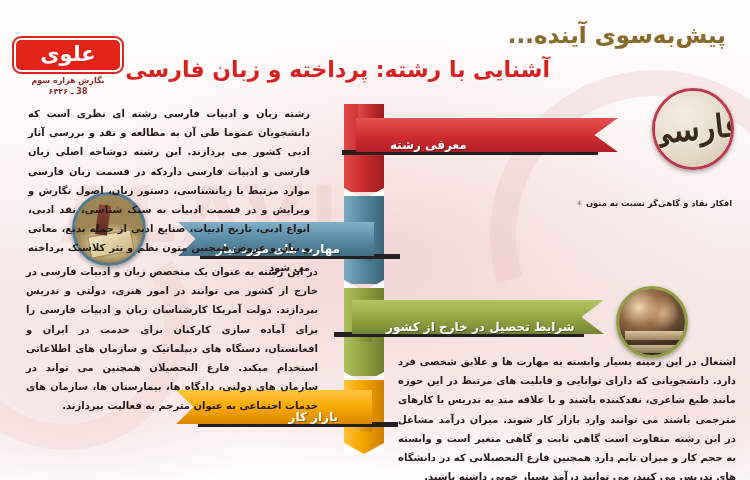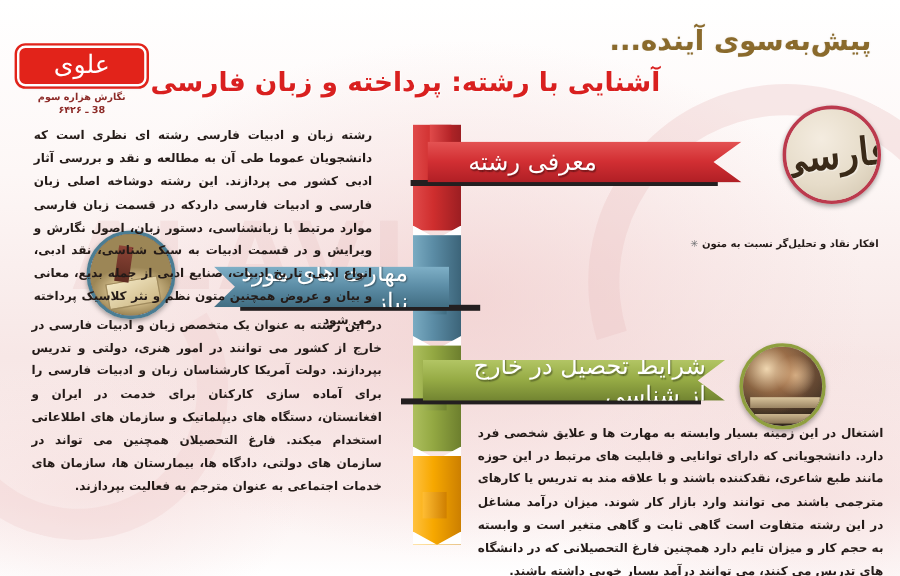--- a/index.html
+++ b/index.html
@@ -38,21 +38,21 @@
   }
 
   
   #logo { position: absolute; left: 14px; top: 38px; width: 108px; text-align: center; }
   .logo-box {
     background: #e2231a;
     border: 2px solid #ffffff;
     outline: 2px solid #e2231a;
     border-radius: 7px;
     color: #ffffff;
-    font-size: 21px; font-weight: normal;
+    font-size: 21px; font-weight: bold;
     letter-spacing: 3px;
     padding: 3px 8px 5px 8px;
     line-height: 1.05;
     box-shadow: 0 1px 2px rgba(0,0,0,0.25);
   }
   .logo-sub { color: #8d2a27; font-size: 8px; font-weight: bold; margin-top: 4px; letter-spacing: .3px; }
   .logo-phone { color: #8d2a27; font-size: 8px; font-weight: bold; margin-top: 2px; letter-spacing: 1px; }
 
   
   #title-main {
@@ -78,22 +78,22 @@
   .spine-notch {
     position: absolute; left: 0; width: 40px; height: 11px;
     background: #ffffff;
     clip-path: polygon(0 0, 50% 100%, 100% 0, 100% 100%, 50% 100%, 0 100%);
   }
 
   
   .banner { position: absolute; height: 34px; }
   .banner .ribbon {
     position: absolute; inset: 0;
-    display: flex; align-items: center;
-    color: #ffffff; font-weight: normal; font-size: 20px;
+    display: flex; align-items: flex-end;
+    color: #ffffff; font-weight: bold; font-size: 12px;
     text-shadow: 1px 1px 1px rgba(0,0,0,0.35);
     padding: 0 16px;
     box-shadow: 0 1px 2px rgba(0,0,0,0.2);
   }
   .banner .shadowbar {
     position: absolute; height: 5px; background: #231f20;
   }
 
   
   .banner.dir-left .ribbon { clip-path: polygon(0 0, 100% 0, 100% 100%, 0 100%, 9% 50%); justify-content: flex-start; padding-right: 34px; }
@@ -182,24 +182,30 @@
   <div class="banner dir-left" style="left:178px;top:222px;width:196px;">
     <div class="shadowbar" style="left:22px;top:32px;width:200px;background:#231f20;"></div>
     <div class="ribbon" style="background:linear-gradient(180deg,#7fb0c7 0%,#5d8ea7 48%,#416d82 100%);">
       <span>مهارت های مورد نیاز</span>
     </div>
   </div>
 
   <div class="banner dir-right" style="left:352px;top:300px;width:252px;">
     <div class="shadowbar" style="left:-18px;top:32px;width:250px;background:#231f20;"></div>
     <div class="ribbon" style="background:linear-gradient(180deg,#b2c564 0%,#96ab45 48%,#728431 100%);">
-      <span>شرایط تحصیل در خارج از شناسی</span>
-    </div>
-  </div>
-
+      <span>شرایط تحصیل در خارج از کشور</span>
+    </div>
+  </div>
+
+  <div class="banner dir-left" style="left:176px;top:390px;width:196px;">
+    <div class="shadowbar" style="left:22px;top:32px;width:200px;background:#231f20;"></div>
+    <div class="ribbon" style="background:linear-gradient(180deg,#ffc541 0%,#f9ab06 48%,#d98600 100%);">
+      <span>بازار کار</span>
+    </div>
+  </div>
 
   <div class="photo" style="right:16px;top:88px;width:82px;height:82px;border-color:#bb3a4d;">
     <div class="inner" style="background:radial-gradient(circle at 38% 32%, #f4ece0 0%, #e6dcc9 55%, #cfc2ab 100%);display:flex;align-items:center;justify-content:center;">
       <span style="font-size:32px;font-weight:bold;color:#3a2a18;text-shadow:1px 1px 1px rgba(255,255,255,0.5);transform:rotate(-6deg);font-family:'DejaVu Serif',serif;">فارسی</span>
     </div>
   </div>
 
   <div class="photo" style="left:72px;top:192px;width:74px;height:74px;border-color:#4b7d93;">
     <div class="inner" style="background:
             radial-gradient(ellipse 34px 20px at 52% 70%, #e8dcb4 0%, #c9b382 60%, #9c8656 100%),
@@ -216,21 +222,21 @@
             linear-gradient(165deg,#5e4a33 0%,#4a3a28 45%,#2c2219 100%);">
       <div style="position:absolute;left:6px;top:42px;width:58px;height:9px;background:linear-gradient(180deg,#d9c49c,#9a8463);"></div>
       <div style="position:absolute;left:10px;top:56px;width:50px;height:8px;background:linear-gradient(180deg,#cbb68f,#8b7656);"></div>
     </div>
   </div>
 
   <div class="para" style="left:28px;top:104px;width:282px;">رشته زبان و ادبیات فارسی رشته ای نظری است که دانشجویان عموما طی آن به مطالعه و نقد و بررسی آثار ادبی کشور می پردازند. این رشته دوشاخه اصلی زبان فارسی و ادبیات فارسی داردکه در قسمت زبان فارسی موارد مرتبط با زبانشناسی، دستور زبان، اصول نگارش و ویرایش و در قسمت ادبیات به سبک شناسی، نقد ادبی، انواع ادبی، تاریخ ادبیات، صنایع ادبی از جمله بدیع، معانی و بیان و عروض همچنین متون نظم و نثر کلاسیک پرداخته می شود</div>
 
   <ul class="bullets" style="right:18px;top:194px;width:340px;">
     <li>
-      <span class="bl">افکار نقاد و تحلیل‌گر نسبت به متون</span>
+      <span class="bl">افکار نقاد و گاهی‌گر نسبت به متون</span>
       <span class="bullet">✳</span>
     </li>
   </ul>
 
   <div class="para" style="left:26px;top:262px;width:292px;">در این رشته به عنوان یک متخصص زبان و ادبیات فارسی در خارج از کشور می توانند در امور هنری، دولتی و تدریس بپردازند. دولت آمریکا کارشناسان زبان و ادبیات فارسی را برای آماده سازی کارکنان برای خدمت در ایران و افغانستان، دستگاه های دیپلماتیک و سازمان های اطلاعاتی استخدام میکند. فارغ التحصیلان همچنین می تواند در سازمان های دولتی، دادگاه ها، بیمارستان ها، سازمان های خدمات اجتماعی به عنوان مترجم به فعالیت بپردازند.</div>
 
   <div class="para" style="right:14px;top:352px;width:338px;">اشتغال در این زمینه بسیار وابسته به مهارت ها و علایق شخصی فرد دارد. دانشجویانی که دارای توانایی و قابلیت های مرتبط در این حوزه مانند طبع شاعری، نقدکننده باشند و با علاقه مند به تدریس یا کارهای مترجمی باشند می توانند وارد بازار کار شوند. میزان درآمد مشاغل در این رشته متفاوت است گاهی ثابت و گاهی متغیر است و وابسته به حجم کار و میزان تایم دارد همچنین فارغ التحصیلانی که در دانشگاه های تدریس می کنند، می توانند درآمد بسیار خوبی داشته باشند.</div>
 
 </div>
 

